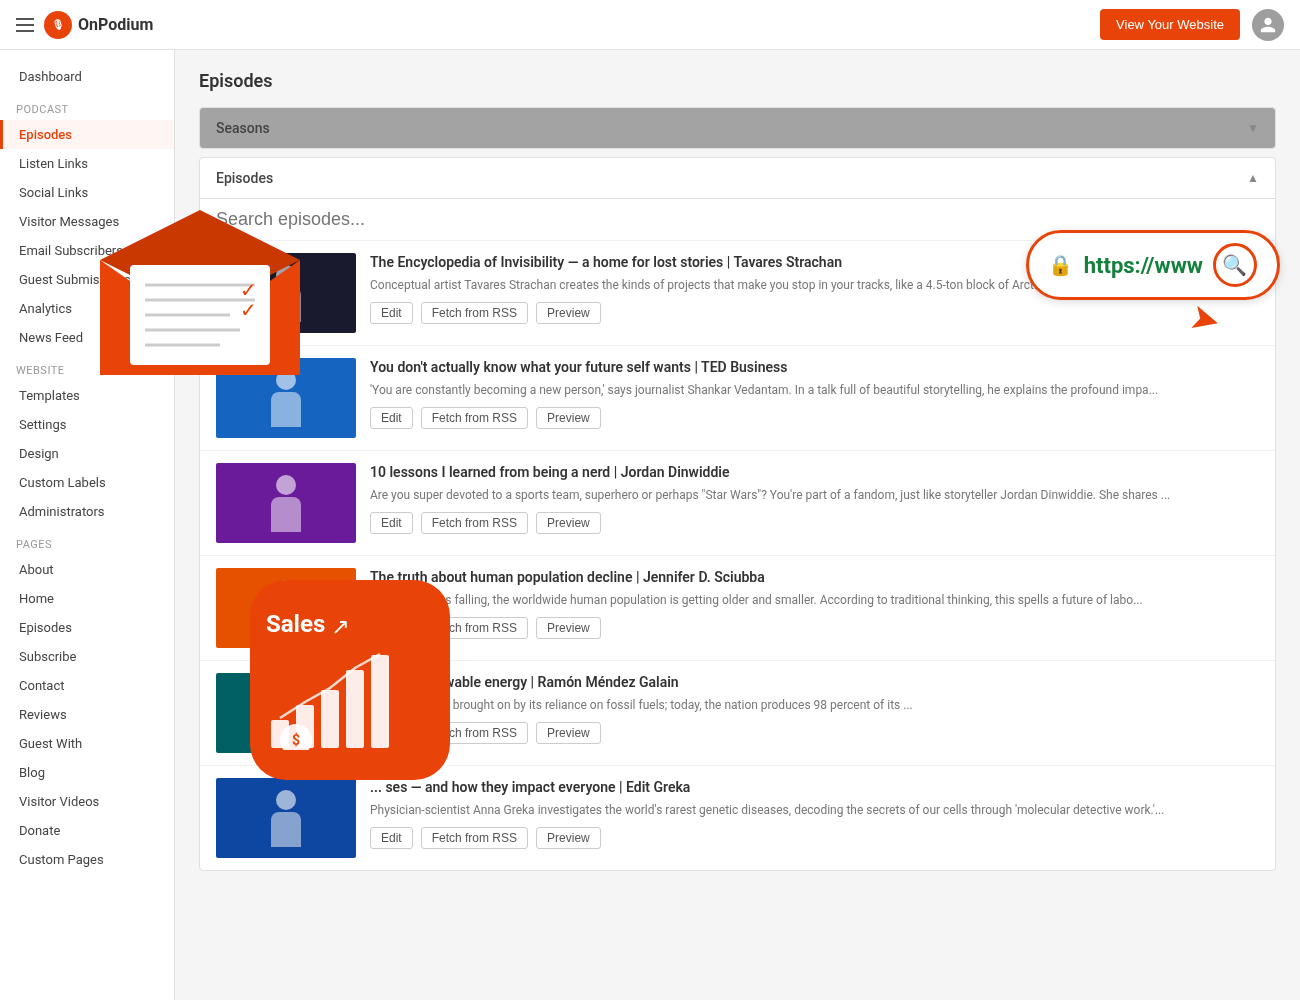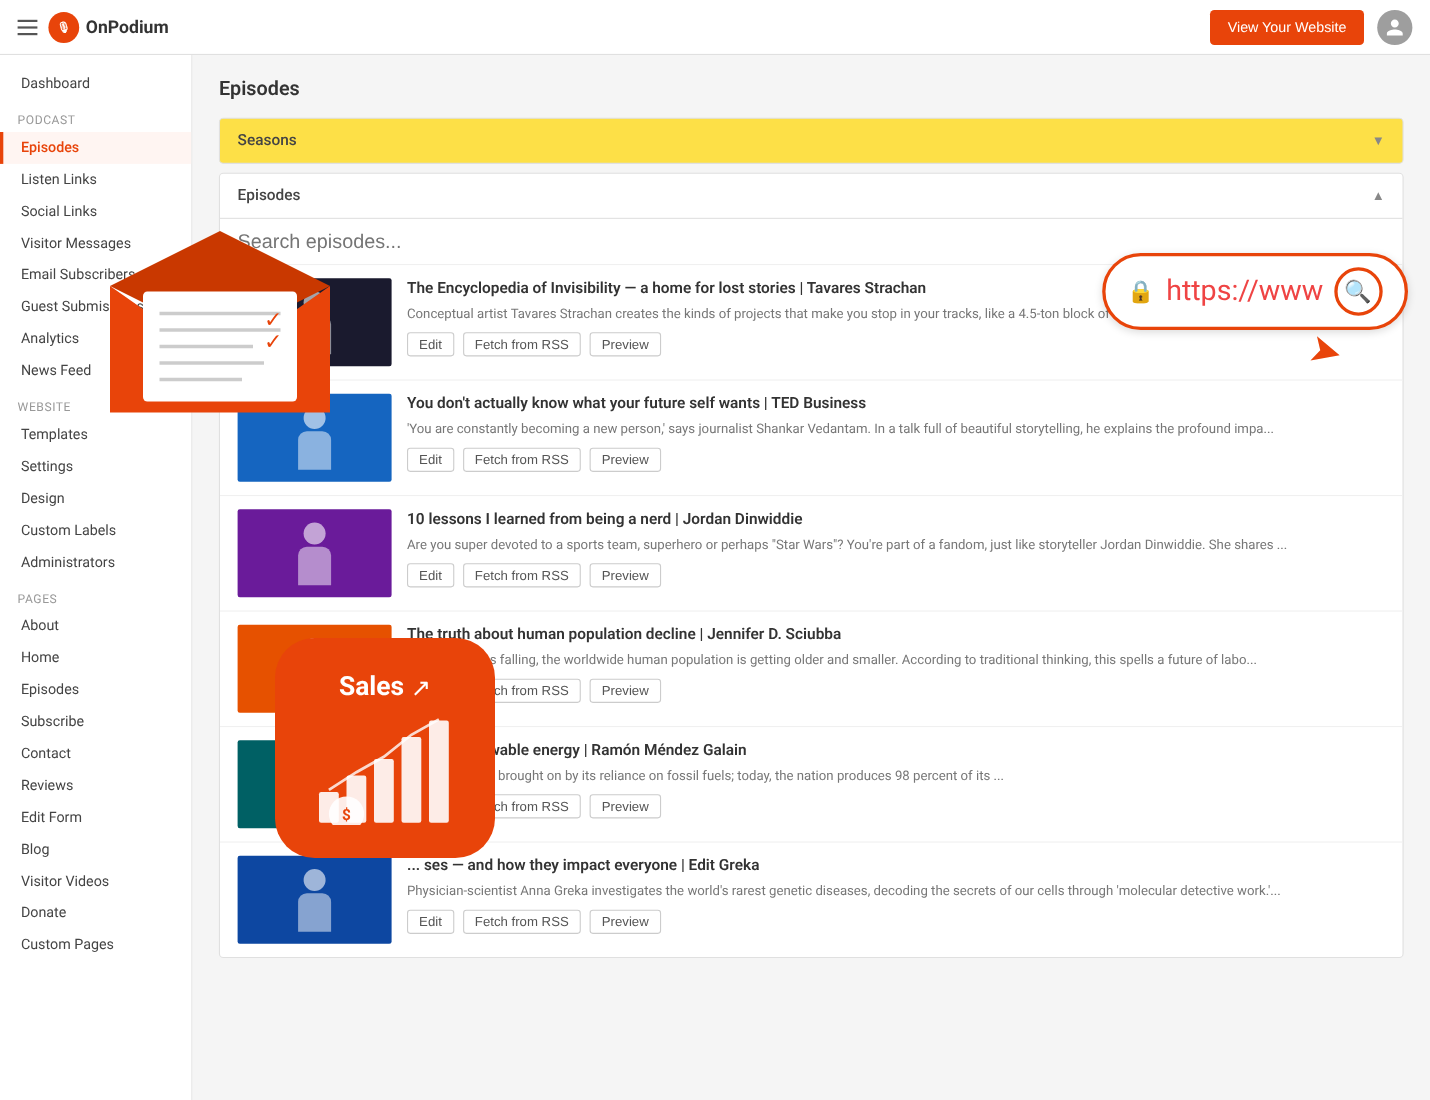--- a/index.html
+++ b/index.html
@@ -16,21 +16,21 @@
       justify-content: space-between;
       position: fixed;
       top: 0; left: 0; right: 0;
       z-index: 100;
     }
     .top-nav-left { display: flex; align-items: center; gap: 10px; }
     .hamburger-icon { display: flex; flex-direction: column; gap: 4px; cursor: pointer; }
     .hamburger-icon span { width: 18px; height: 2px; background: #555; display: block; }
     .logo { display: flex; align-items: center; gap: 6px; font-weight: 700; font-size: 16px; color: #333; }
     .logo-icon { width: 28px; height: 28px; background: #e8440a; border-radius: 50%; display: flex; align-items: center; justify-content: center; color: white; font-size: 10px; font-weight: bold; }
-    .top-nav-right { display: flex; gap: 12px; }
+    .top-nav-right { display: flex; align-items: center; gap: 12px; }
     .view-website-btn { background: #e8440a; color: white; border: none; padding: 8px 16px; border-radius: 4px; font-size: 13px; cursor: pointer; font-weight: 500; }
     .user-avatar { width: 32px; height: 32px; border-radius: 50%; background: #9e9e9e; display: flex; align-items: center; justify-content: center; color: white; }
 
     
     .app-body { display: flex; margin-top: 50px; height: calc(100vh - 50px); }
 
     
     .sidebar {
       width: 175px;
       background: #fff;
@@ -62,21 +62,21 @@
     .main-content {
       flex: 1;
       overflow-y: auto;
       padding: 20px 24px;
       background: #f5f5f5;
     }
     .page-title { font-size: 18px; font-weight: 600; color: #333; margin-bottom: 16px; }
 
     
     .panel {
-      background: #fde047;
+      background: #a3a3a3;
       border: 1px solid #e0e0e0;
       border-radius: 4px;
       margin-bottom: 8px;
     }
     .panel-header {
       display: flex;
       align-items: center;
       justify-content: space-between;
       padding: 12px 16px;
       font-size: 14px;
@@ -175,42 +175,41 @@
       display: flex;
       align-items: center;
       background: white;
       border: 3px solid #e8440a;
       border-radius: 40px;
       padding: 10px 20px;
       gap: 10px;
       box-shadow: 0 2px 8px rgba(0,0,0,0.15);
     }
     .url-lock-icon { font-size: 20px; color: #e8440a; }
-    .url-text { font-size: 26px; font-weight: 400; color: #ef4444; white-space: nowrap; }
+    .url-text { font-size: 22px; font-weight: 700; color: #15803d; white-space: nowrap; }
     .url-search-icon {
       width: 44px;
       height: 44px;
       border: 3px solid #e8440a;
       border-radius: 50%;
       display: flex;
       align-items: center;
       justify-content: center;
       font-size: 20px;
       color: #e8440a;
     }
 
     
     .sales-box {
       width: 200px;
       height: 200px;
       background: #e8440a;
       border-radius: 36px;
       display: flex;
       flex-direction: column;
-      align-items: center;
       justify-content: center;
       color: white;
       padding: 16px;
     }
     .sales-label { font-size: 24px; font-weight: 700; margin-bottom: 4px; }
     .sales-arrow { font-size: 22px; }
 
     
     .thumb-dark { background: #1a1a2e; }
     .thumb-blue { background: #1565c0; }
@@ -337,21 +336,21 @@
     <div class="sidebar-item">
       <span>Subscribe</span>
     </div>
     <div class="sidebar-item">
       <span>Contact</span>
     </div>
     <div class="sidebar-item">
       <span>Reviews</span>
     </div>
     <div class="sidebar-item">
-      <span>Edit Form</span>
+      <span>Guest With</span>
     </div>
     <div class="sidebar-item">
       <span>Blog</span>
     </div>
     <div class="sidebar-item">
       <span>Visitor Videos</span>
     </div>
     <div class="sidebar-item">
       <span>Donate</span>
     </div>

